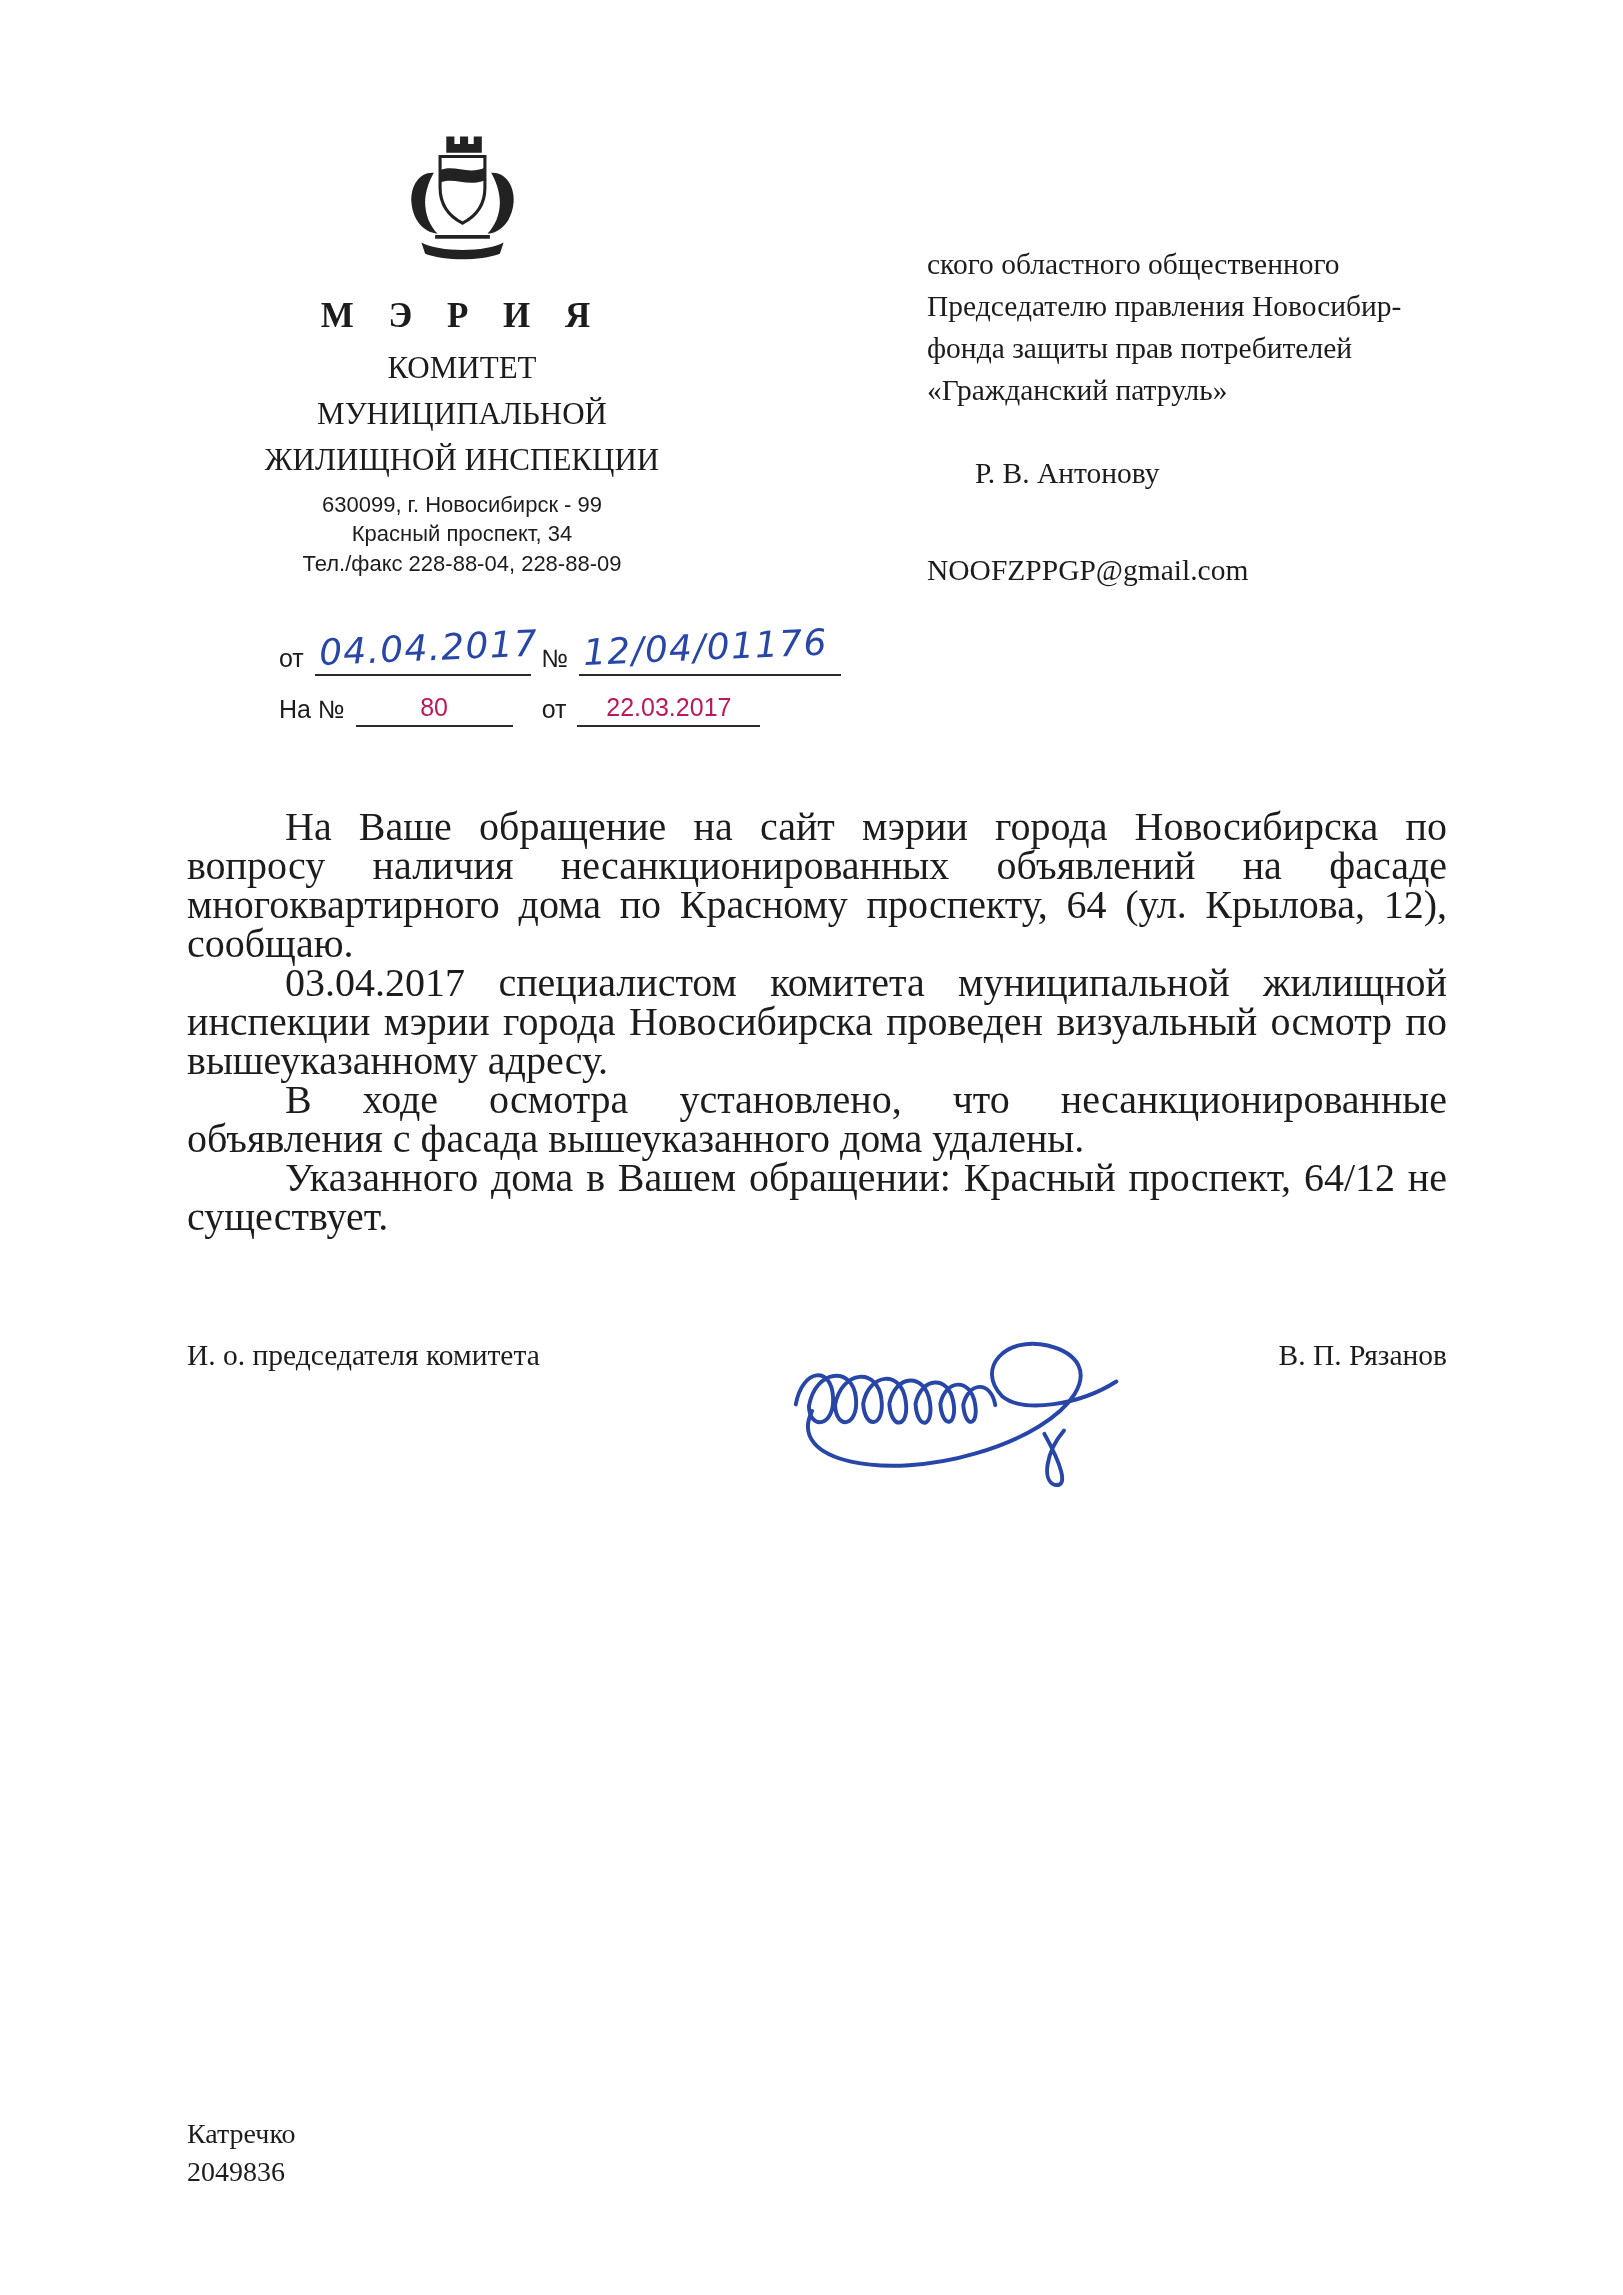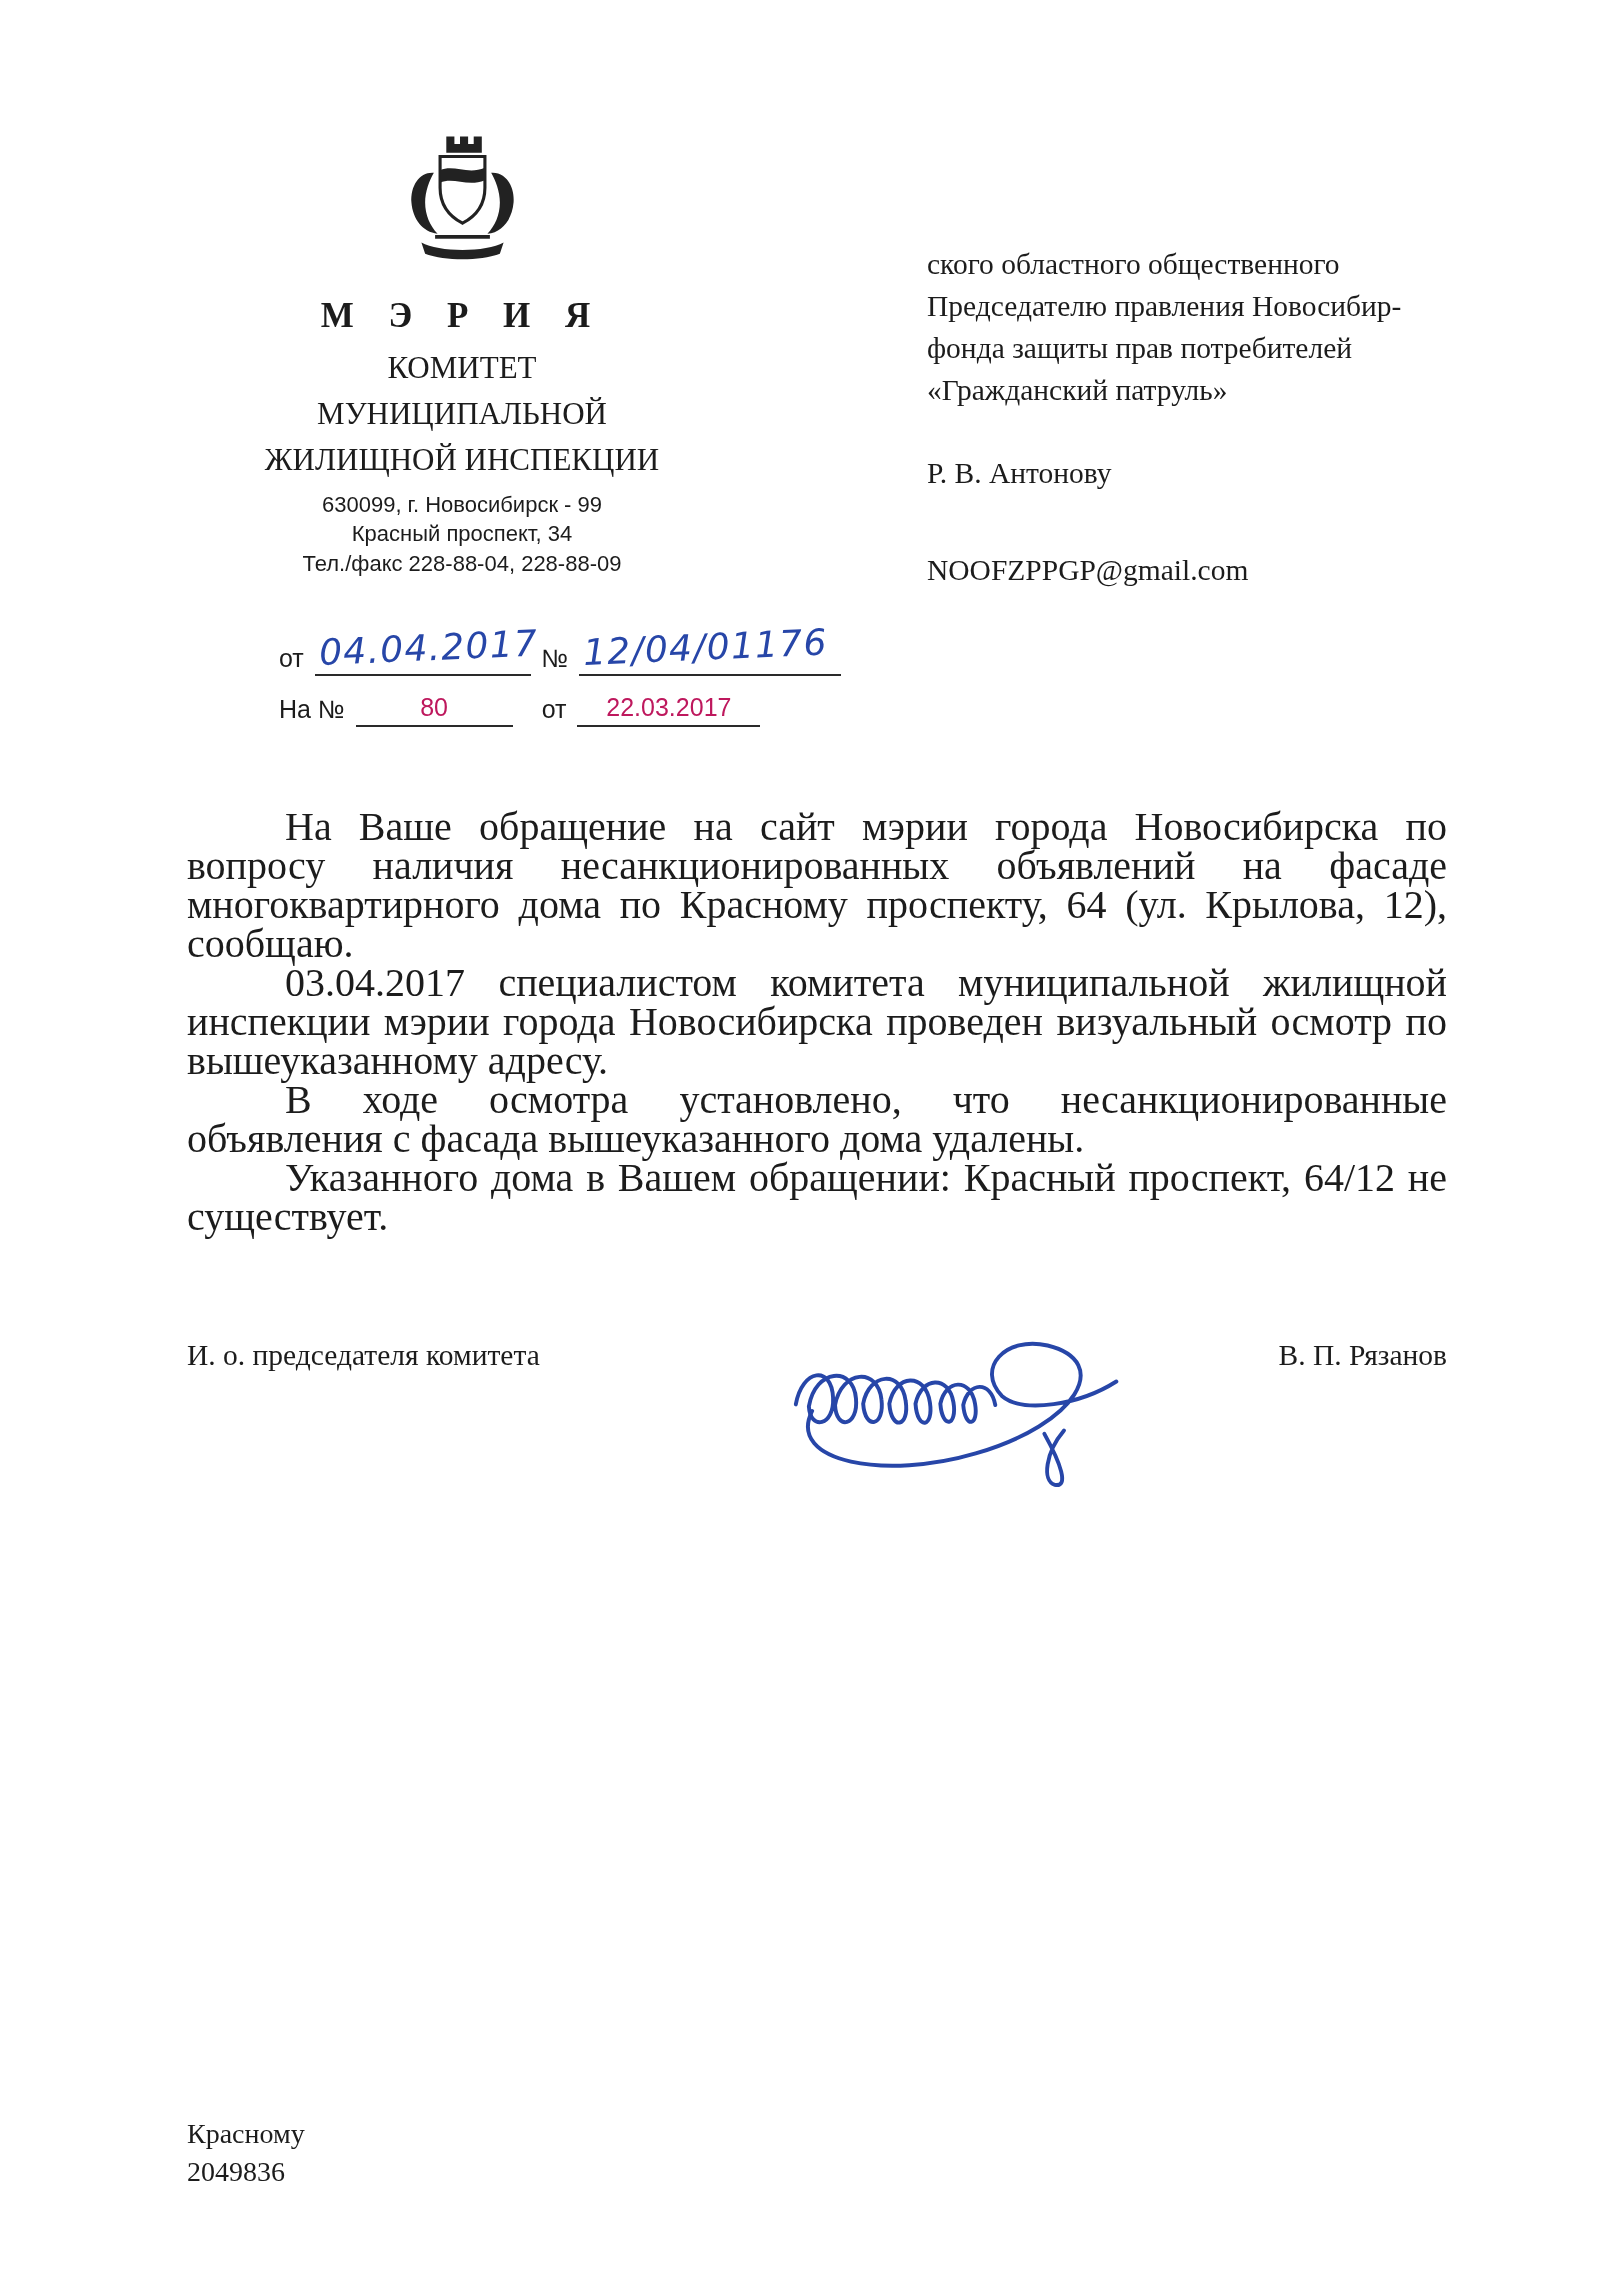--- a/index.html
+++ b/index.html
@@ -58,21 +58,21 @@
   .typed-center {
     position: absolute; left: 0; right: 0; bottom: 2.6px;
     text-align: center; font-size: 25px; color: #be185d;
     font-family: Liberation Sans, sans-serif;
   }
 
   .addressee {
     position: absolute; left: 740px; top: 178px; width: 524px;
     font-size: 29.5px; line-height: 42px;
   }
-  .addressee .name { margin-top: 41px; }
+  .addressee .name { margin-top: 41px; margin-left: 48px; }
   .addressee .email { margin-top: 55px; }
 
   
   .letter-body { margin-top: 58px; font-size: 40px; line-height: 39px; text-align: justify; }
   .letter-body p { margin: 0; text-indent: 98px; }
 
   
   .sig-row { position: relative; margin-top: 103px; height: 46px; }
   .sig-title { position: absolute; left: 0; top: 0; font-size: 29.5px; }
   .sig-name { position: absolute; right: 0; top: 0; font-size: 29.5px; }
@@ -194,17 +194,17 @@
             <path d="M450 250 C 475 295 488 332 466 328 C 446 322 452 278 480 245"></path>
           </g>
         </svg>
       </div>
 
       <div class="sig-name">В. П. Рязанов</div>
     </div>
   </div>
 
   <div class="footer">
-    <div>Красному</div>
+    <div>Катречко</div>
     <div>2049836</div>
   </div>
 </div>
 
 
 </body></html>

